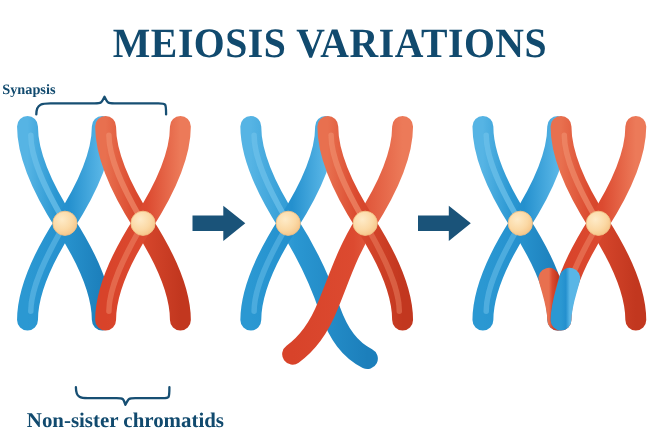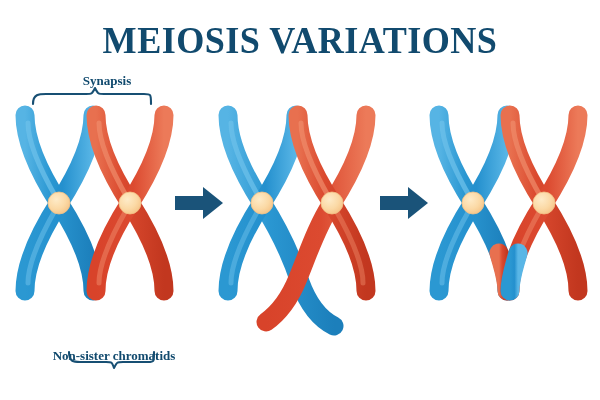--- a/index.html
+++ b/index.html
@@ -25,22 +25,22 @@
     transform:scaleX(0.95);
   }
 
   .lbl{
     position:absolute;
     font-family:"Liberation Serif", serif;
     font-weight:bold;
     color:#114A6E;
     white-space:nowrap;
   }
-  .lbl-synapsis{ top:73px; left:12px; width:190px; text-align:center; font-size:13px; }
-  .lbl-nonsister{ top:348px; left:0; width:228px; text-align:center; font-size:13px; }
+  .lbl-synapsis{ top:73px; left:2px; width:190px; font-size:13px; }
+  .lbl-nonsister{ top:372px; left:0; width:228px; text-align:center; font-size:19px; }
 
   svg.art{position:absolute;top:0;left:0;width:600px;height:400px;}
 </style>
 </head>
 <body>
 
 <div id="stage">
 
   <div class="title">MEIOSIS VARIATIONS</div>
 

